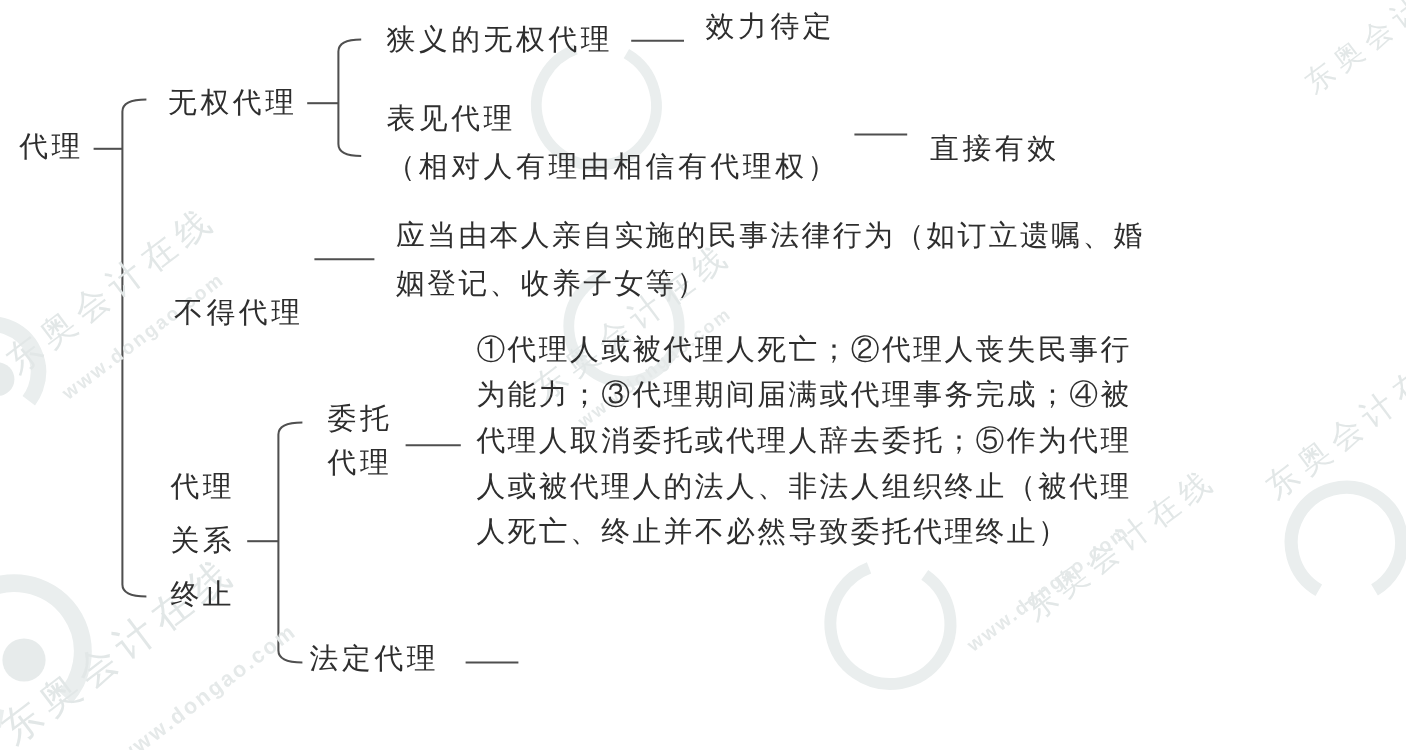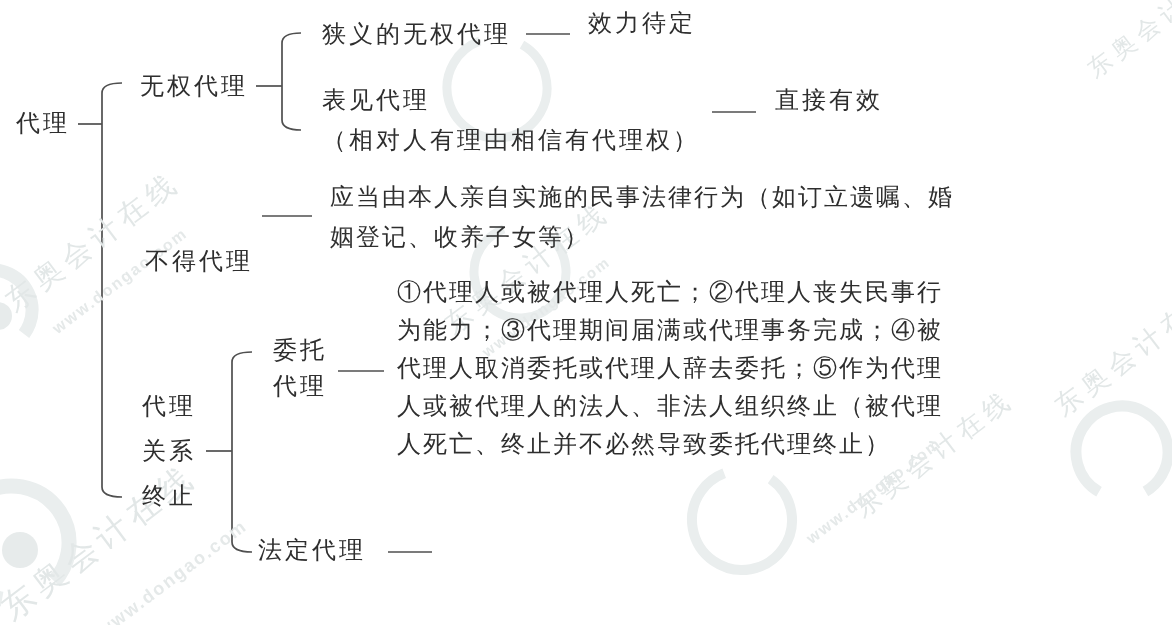--- a/index.html
+++ b/index.html
@@ -16,21 +16,21 @@
   .node{
     position:absolute;font-size:24px;line-height:26px;
     letter-spacing:3px;white-space:pre-line;color:#2e2e2e;
   }
   .para{letter-spacing:2px;}
   .root      {left:16px;  top:110px;}
   .wuquan    {left:140px; top:73px;}
   .narrow    {left:322px; top:21px;}
   .narrow-res{left:588px; top:10px;}
   .apparent  {left:322px; top:80px;  line-height:40px;}
-  .apparent-res{left:775px;top:87px;}
+  .apparent-res{left:775px;top:112px;}
   .budei     {left:145px; top:202px;margin-top:46px;}
   .budei-desc{left:330px; top:177px; line-height:40px;}
   .zhongzhi  {left:142px; top:384px; line-height:45px;}
   .weituo    {left:273px; top:332px; line-height:36px;}
   .weituo-desc{left:397px;top:273px; line-height:38px;}
   .fading    {left:258px; top:537px;}
   .fading-desc{left:450px;top:487px; line-height:42px;}
   
   .wm{
     position:absolute;color:#e2e7e7;letter-spacing:6px;

